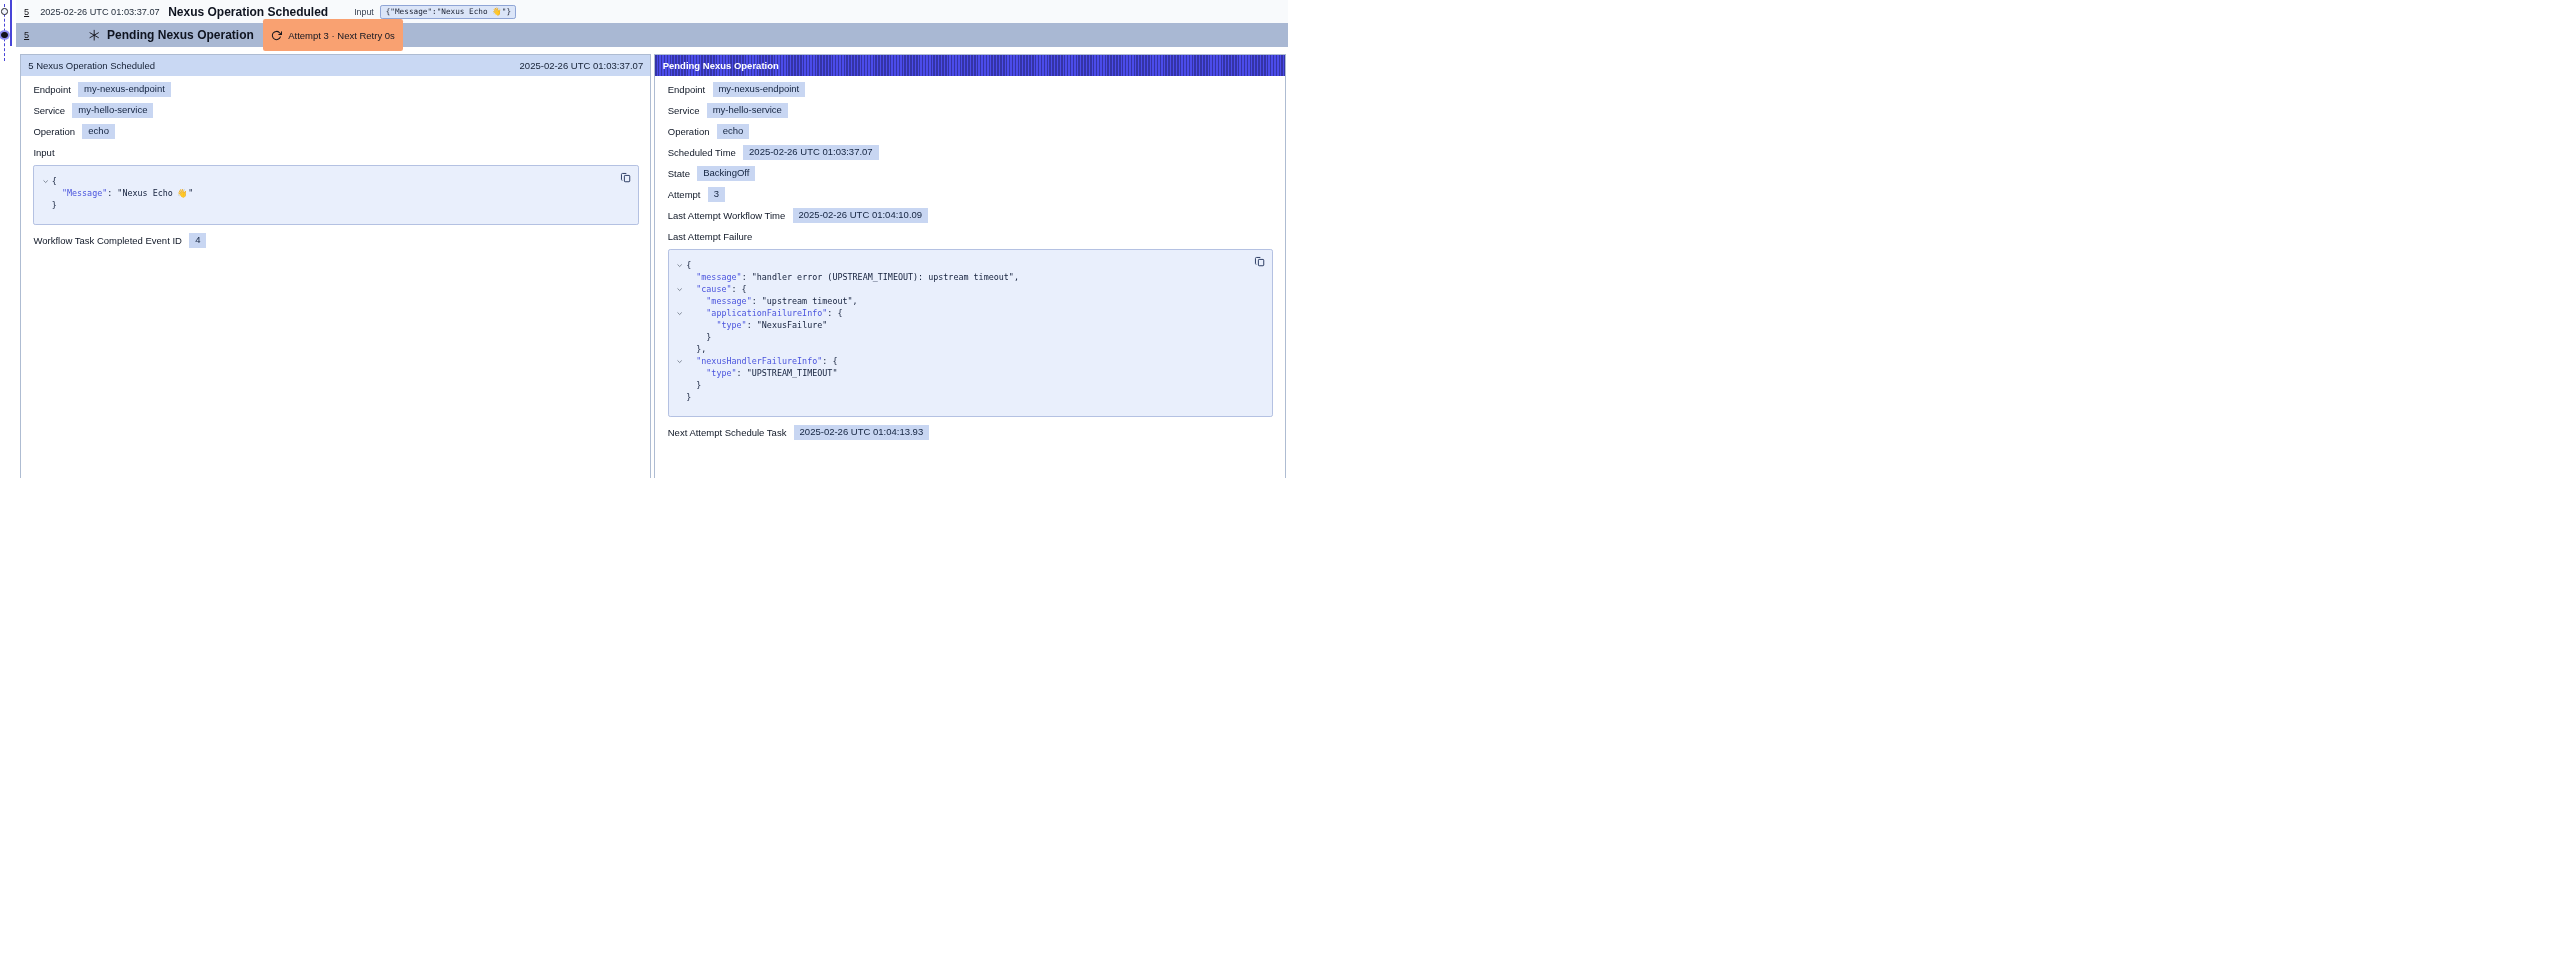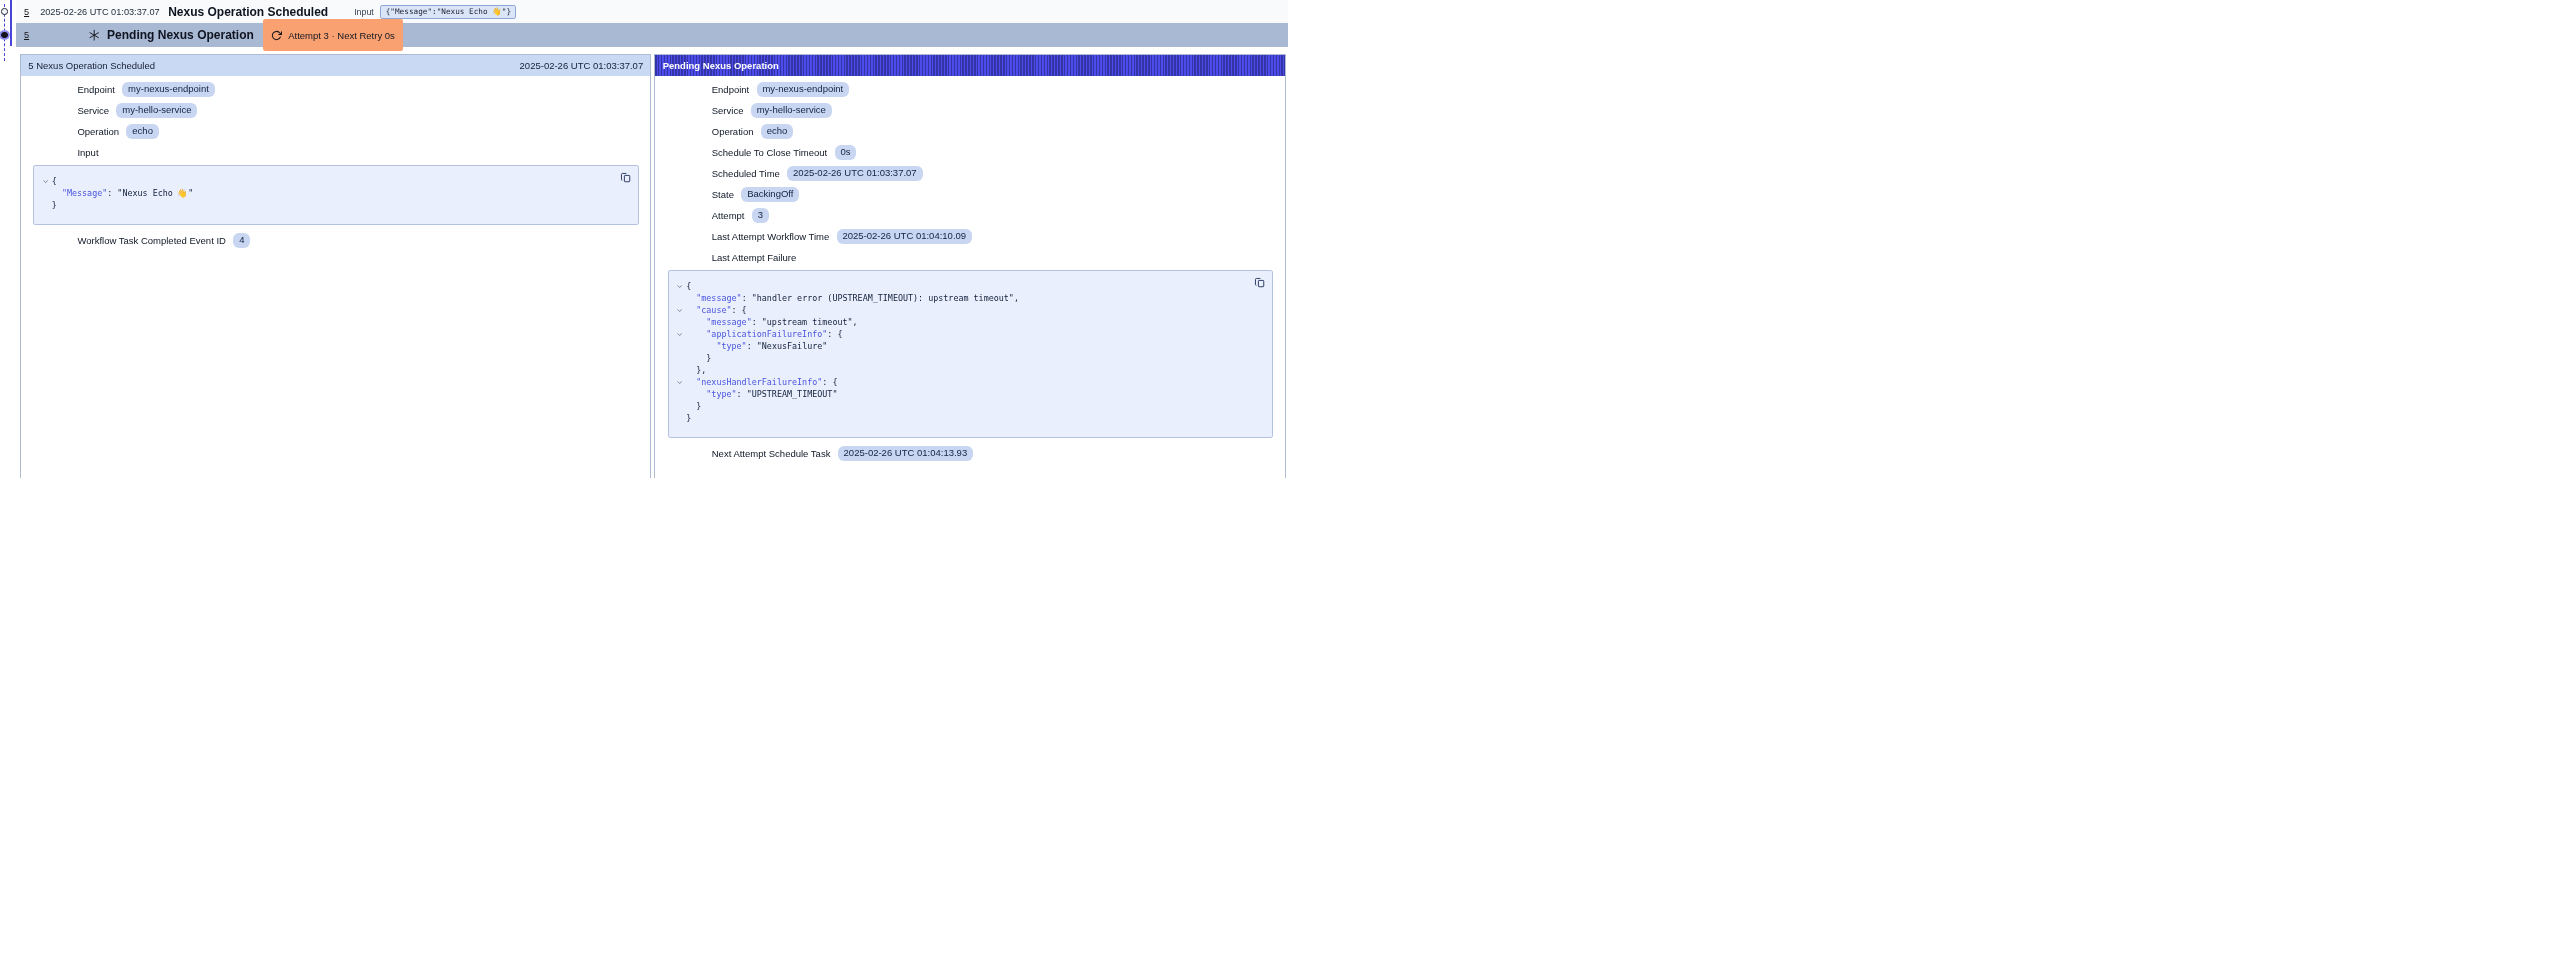--- a/index.html
+++ b/index.html
@@ -34,23 +34,23 @@
   
   .panels { display:flex; gap:2.9px; margin:6.6px 2.2px 0 20px; height:439px; }
   .panel { flex:1; border:0.7px solid var(--panel-border); background:#fff; height:469px; }
   .panel-header { height:21px; display:flex; align-items:center; justify-content:space-between;
     padding:0 7.3px; font-size:9.5px; color:#152034; }
   .panel-header.light { background:var(--header-blue); }
   .panel-header.striped {
     background:repeating-linear-gradient(90deg, var(--stripe-dark) 0 1.5px, var(--stripe-light) 1.5px 2.9px);
     color:#ffffff; font-weight:700; justify-content:flex-start; }
   .panel-body { padding:3.7px 11.7px 0 12.4px; }
-  .field { display:flex; align-items:center; gap:7.3px; min-height:21px; font-size:9.5px;margin-left:44px; }
+  .field { display:flex; align-items:center; gap:7.3px; min-height:21px; font-size:9.5px; }
   .flabel { color:#0f1726; white-space:nowrap; }
-  .badge { background:var(--badge-bg); border-radius:6px; padding:2.2px 5.9px; color:#13233f; line-height:1.15; }
+  .badge { background:var(--badge-bg); border-radius:0; padding:2.2px 5.9px; color:#13233f; line-height:1.15; }
   .id-link { color:#101318; text-decoration:underline; cursor:pointer; }
   
   .codeblock { position:relative; background:var(--code-bg); border:0.7px solid var(--code-border);
     border-radius:2.2px; padding:9.5px 29px 12.4px 4.4px; margin:1.5px 0 5.1px; }
   .codeline { display:flex; font-family:"DejaVu Sans Mono", monospace; font-size:8.4px; line-height:12px; color:#14203c; }
   .gutter { width:13px; flex:none; display:flex; justify-content:center; align-items:center; color:#5a6372; }
   .code-content { white-space:pre; }
   .json-key { color:var(--json-key); }
   .copy-btn { position:absolute; top:5.9px; right:6.6px; background:none; border:none; cursor:pointer;
     color:#2b3c63; display:flex; padding:0; }
@@ -159,24 +159,20 @@
           </div>
           <div class="field">
             <span class="flabel">Service</span>
             <span class="badge">my-hello-service</span>
           </div>
           <div class="field">
             <span class="flabel">Operation</span>
             <span class="badge">echo</span>
           </div>
           <div class="field">
-            <span class="flabel">Schedule To Close Timeout</span>
-            <span class="badge">0s</span>
-          </div>
-          <div class="field">
             <span class="flabel">Scheduled Time</span>
             <span class="badge">2025-02-26 UTC 01:03:37.07</span>
           </div>
           <div class="field">
             <span class="flabel">State</span>
             <span class="badge">BackingOff</span>
           </div>
           <div class="field">
             <span class="flabel">Attempt</span>
             <span class="badge">3</span>

